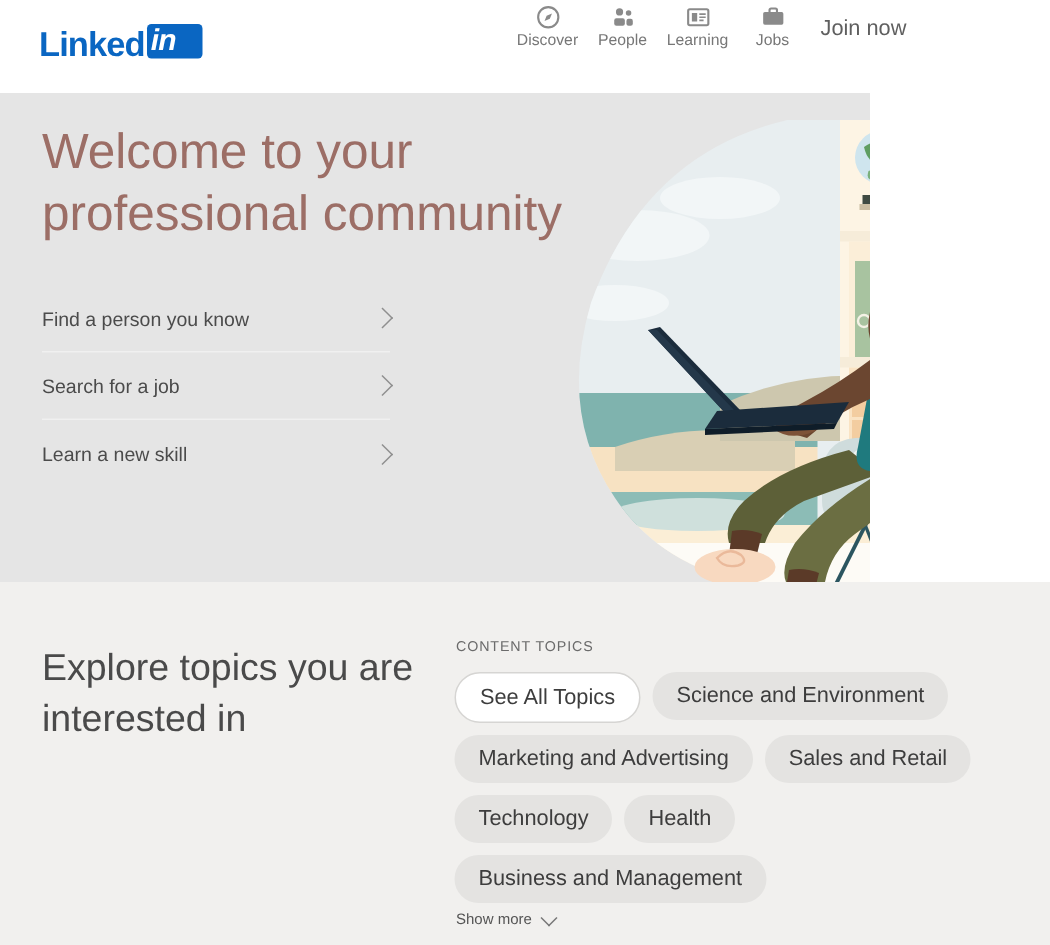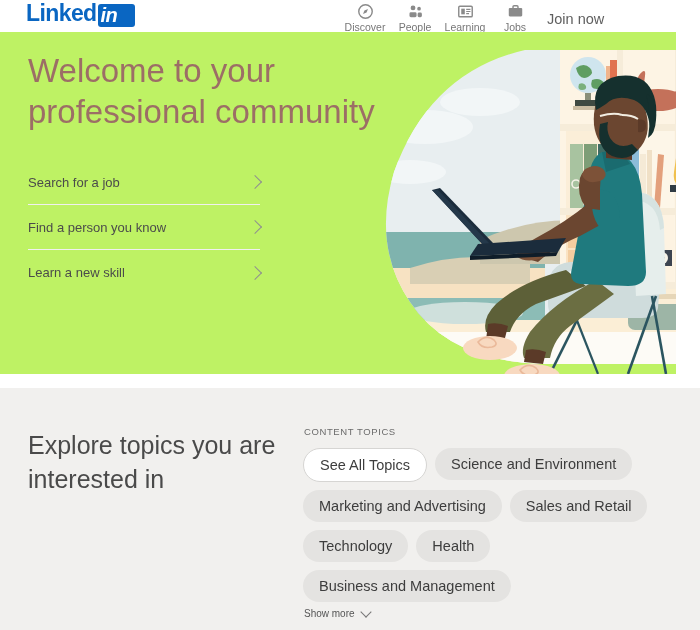--- a/index.html
+++ b/index.html
@@ -12,22 +12,22 @@
   .page { position: relative; width: 700px; height: 630px; }
 
   
   .header {
     position: absolute; top: 0; left: 0;
     width: 700px; height: 46px;
     background: #ffffff;
     display: flex; align-items: center;
   }
   .logo {
-    position: absolute; left: 26px; top: 0;
-    display: flex; align-items: flex-end;
+    position: absolute; left: 26px; top: 16px;
+    display: flex; align-items: flex-start;
     font-size: 23px; font-weight: bold;
     color: #0a66c2; letter-spacing: -0.6px;
   }
   .logo .logo-in {
     background: #0a66c2; color: #fff;
     border-radius: 3px;
     padding: 0px 18px 1px 3px;
     margin-left: 1px;
     font-size: 20px; line-height: 22px;
     font-style: italic; font-weight: bold;
@@ -48,21 +48,21 @@
     position: absolute; left: 608px; top: 8px;
     width: 68px; height: 27px;
     border: 1px solid #5f9ae0; border-radius: 16px;
     background: #fff; color: #2a6fc4;
     font-size: 14px; font-weight: bold;
     display: flex; align-items: center; justify-content: center;
     cursor: pointer;
   }
 
   
-  .hero { position: absolute; top: 32px; left: 0; width: 676px; height: 342px; background: #bef264; overflow: hidden; }
+  .hero { position: absolute; top: 62px; left: 0; width: 580px; height: 342px; background: #e5e5e5; overflow: hidden; }
   .hero-title {
     position: absolute; left: 28px; top: 18px;
     width: 360px;
     font-size: 33px; line-height: 41px;
     color: #9c6e66; font-weight: 300;
   }
   .hero-links { position: absolute; left: 28px; top: 128px; width: 232px; }
   .hero-link {
     position: relative; height: 45px;
     display: flex; align-items: center; justify-content: space-between;
@@ -155,25 +155,25 @@
     </div>
 
     <div class="join-now">Join now</div>
   </div>
 
   <div class="hero">
     <div class="hero-title">Welcome to your professional community</div>
 
     <div class="hero-links">
       <div class="hero-link">
+        <span class="txt">Find a person you know</span>
+        <span class="chev"></span>
+      </div>
+      <div class="hero-link">
         <span class="txt">Search for a job</span>
-        <span class="chev"></span>
-      </div>
-      <div class="hero-link">
-        <span class="txt">Find a person you know</span>
         <span class="chev"></span>
       </div>
       <div class="hero-link">
         <span class="txt">Learn a new skill</span>
         <span class="chev"></span>
       </div>
     </div>
 
     <div class="illus">
       <svg width="330" height="342" viewBox="0 0 330 342">

